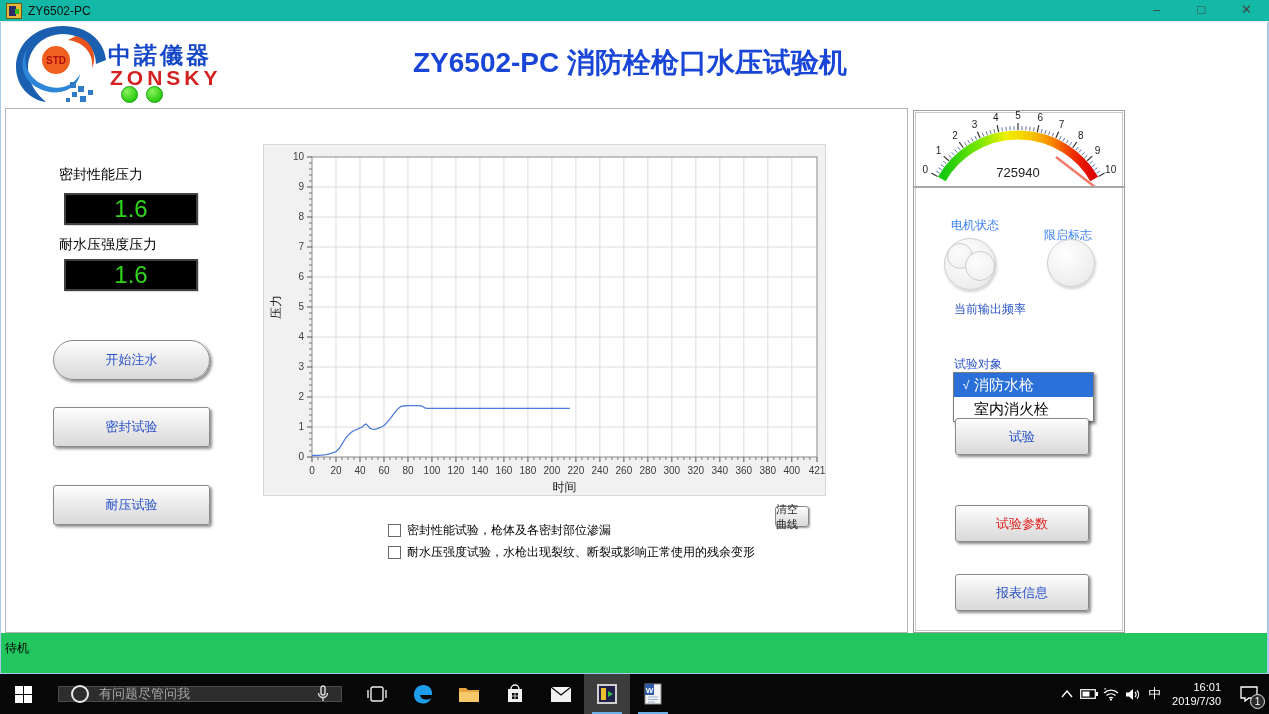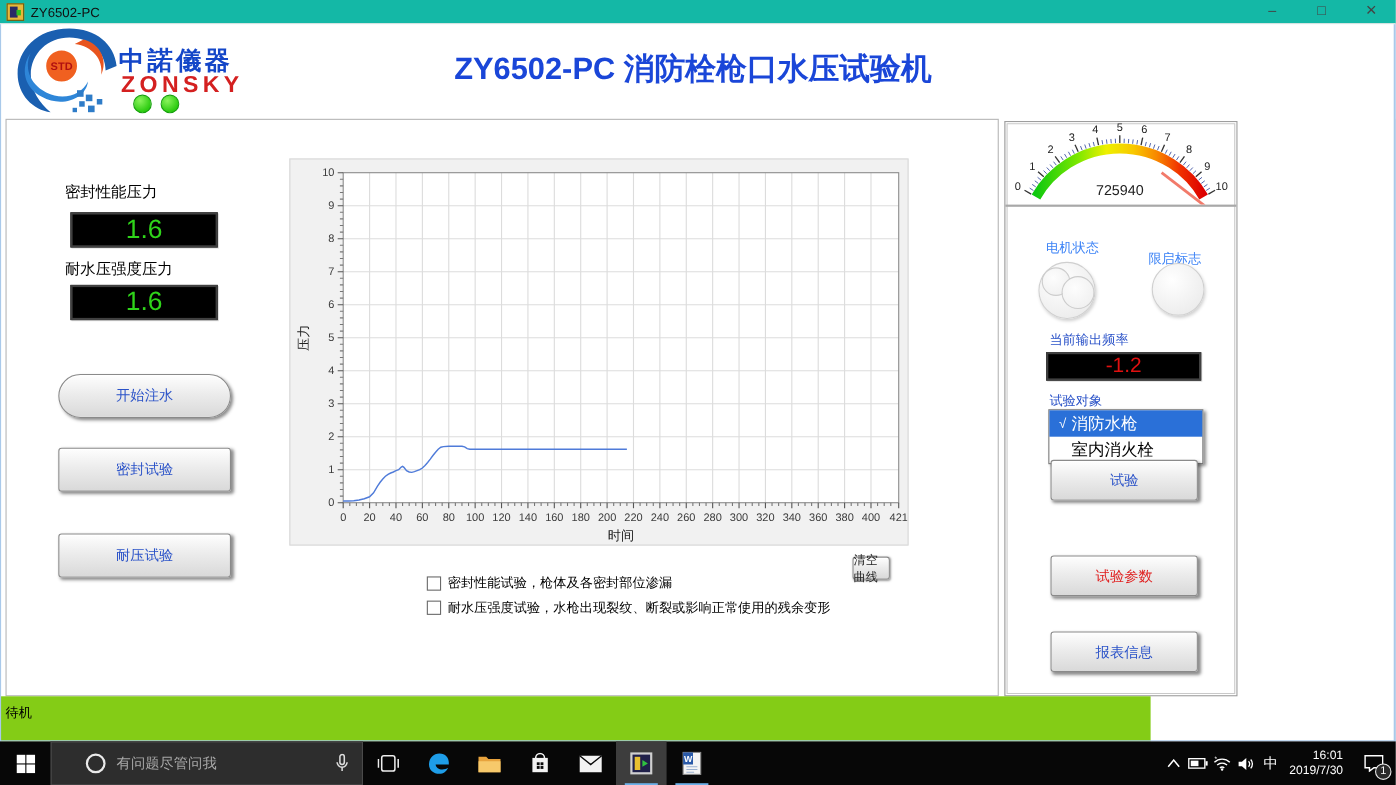--- a/index.html
+++ b/index.html
@@ -49,27 +49,27 @@
   .rlabel{position:absolute;font-size:12px;color:#3b82f6;}
   .bluelabel{position:absolute;font-size:12px;color:#2a52c8;}
   .bigled{position:absolute;border-radius:50%;background:radial-gradient(circle at 38% 32%,#ffffff,#ededed 75%,#e2e2e2);border:1px solid #cfcfcf;box-shadow:1px 2px 3px rgba(0,0,0,.18);}
   .subled{position:absolute;border-radius:50%;background:radial-gradient(circle at 40% 35%,#fdfdfd,#ededed);border:1px solid #cccccc;}
   #listbox{position:absolute;left:39px;top:261px;width:141px;background:#fff;border:1px solid #7a7a7a;box-shadow:2px 2px 3px rgba(0,0,0,.45);}
   .lrow{height:24px;display:flex;align-items:center;font-size:15px;color:#000;padding-left:4px;}
   .lrow.sel{background:#2a70d8;color:#fff;}
   .lrow .tick{width:16px;text-align:center;font-size:12px;}
 
   
-  #statusbar{position:absolute;left:0;top:633px;width:1046px;height:41px;background:#84cc16;}
+  #statusbar{position:absolute;left:0;top:633px;width:1269px;height:41px;background:#22c55e;}
   #statusbar span{position:absolute;left:5px;top:7px;font-size:12px;color:#000;}
 
   
   #taskbar{position:absolute;left:0;top:674px;width:1269px;height:40px;background:#070707;display:flex;align-items:stretch;}
   .tb-item{width:46px;display:flex;align-items:center;justify-content:center;position:relative;}
-  #tb-search{width:284px;background:#2d2d2d;border:1px solid #4a4a4a;display:flex;align-items:center;margin:0;padding-left:19px;}
+  #tb-search{width:284px;background:#2d2d2d;border:1px solid #4a4a4a;display:flex;align-items:center;margin:12px;}
   #tb-search .ring{width:18px;height:18px;border:2px solid #eaeaea;border-radius:50%;margin:0 10px 0 12px;}
   #tb-search .ph{flex:1;font-size:13px;color:#a8a8a8;}
   .underlined::after{content:"";position:absolute;left:8px;right:8px;bottom:0;height:2px;background:#6cb0e8;}
   #tb-labview{background:#3d3d3d;}
   #tray{margin-left:auto;display:flex;align-items:center;}
   .tray-ic{color:#fff;display:flex;align-items:center;justify-content:center;width:22px;height:40px;font-size:12px;}
   #tb-clock{color:#fff;font-size:11px;text-align:right;line-height:14px;margin:0 8px 0 6px;}
   #tb-action{position:relative;width:40px;height:40px;display:flex;align-items:center;justify-content:center;}
   #tb-action .badge{position:absolute;right:4px;bottom:5px;width:15px;height:15px;border-radius:50%;background:#2b2b2b;border:1px solid #e8e8e8;color:#fff;font-size:10px;display:flex;align-items:center;justify-content:center;}
   svg text{font-family:"Liberation Sans","DejaVu Sans",sans-serif;}
@@ -434,21 +434,20 @@
 
     <div class="rlabel" style="left:37px;top:106px;">电机状态</div>
     <div class="rlabel" style="left:130px;top:116px;">限启标志</div>
     <div class="bigled" style="left:30px;top:127px;width:52px;height:52px;">
       <div class="subled" style="left:2px;top:4px;width:26px;height:26px;"></div>
       <div class="subled" style="left:20px;top:12px;width:30px;height:30px;"></div>
     </div>
     <div class="bigled" style="left:133px;top:128px;width:48px;height:48px;"></div>
 
     <div class="bluelabel" style="left:40px;top:190px;">当前输出频率</div>
-    <div class="lcd red" style="left:37px;top:209px;width:141px;height:26px;">-1.2</div>
 
     <div class="bluelabel" style="left:40px;top:245px;">试验对象</div>
     <div id="listbox">
       <div class="lrow sel">
         <span class="tick">√</span>
         <span>消防水枪</span>
       </div>
       <div class="lrow">
         <span class="tick"></span>
         <span>室内消火栓</span>

